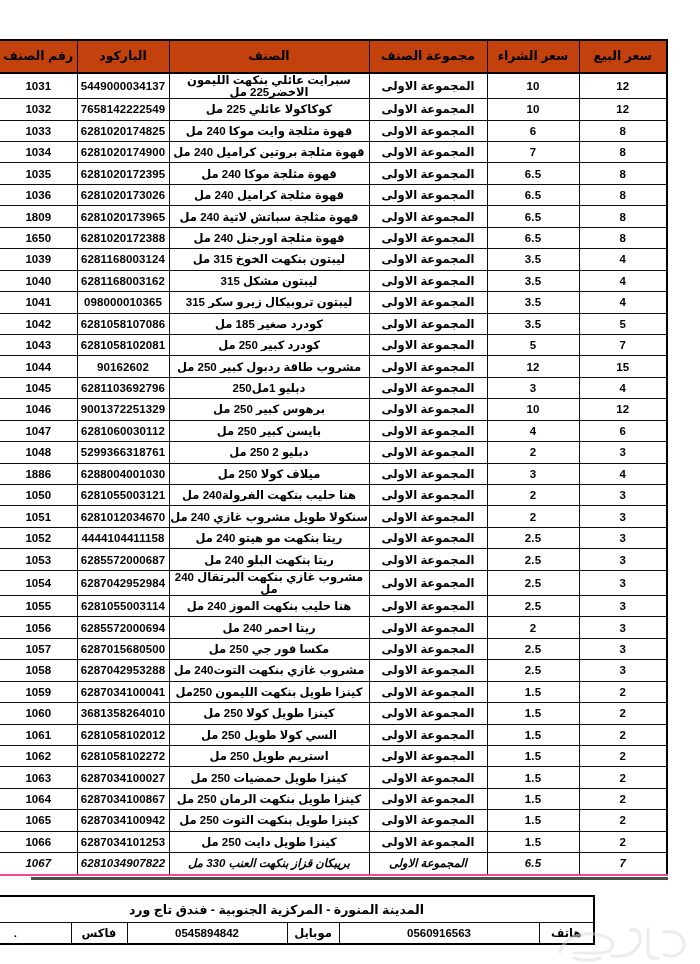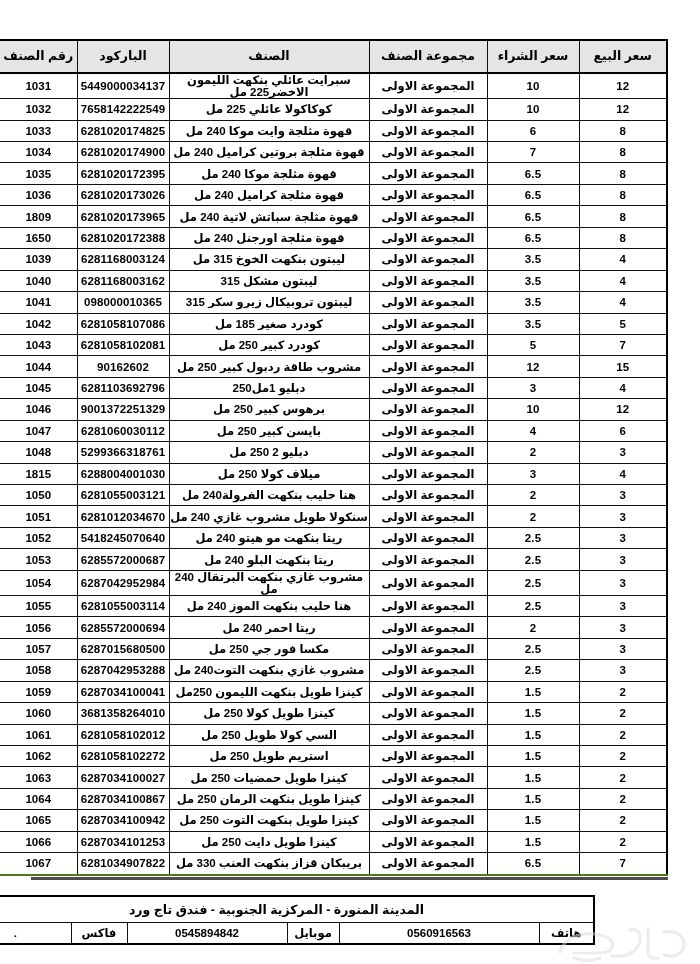--- a/index.html
+++ b/index.html
@@ -38,32 +38,33 @@
   table.items td {
     border: 1px solid #0f0f0f;
     padding: 0;
     text-align: center;
     vertical-align: middle;
     font-weight: bold;
     color: #000000;
     line-height: 1.05;
   }
   table.items thead th {
-    background: #e5e5e5;
+    background: #c2410c;
     height: 31px;
     font-size: 12.5px;
     border-bottom: 2px solid #000;
     border-top: 2px solid #000;
   }
   table.items tbody td {
     height: 20.45px;
     font-size: 11.5px;
   }
   table.items tbody tr:last-child td {
-    border-bottom: 2px solid #4d7c0f;
+    border-bottom: 2px solid #ec4899;
+    font-style: italic;
   }
 
   
   col.c-sell   { width: 88px; }
   col.c-buy    { width: 92px; }
   col.c-group  { width: 118px; }
   col.c-item   { width: 200px; }
   col.c-code   { width: 78px; }
 
   td.num, th.num { font-size: 12px; letter-spacing: 0.2px; }
@@ -303,21 +304,21 @@
             <td class="item">دبليو 2 250 مل</td>
             <td class="barcode">5299366318761</td>
             <td class="itemno">1048</td>
           </tr>
           <tr>
             <td class="num">4</td>
             <td class="num">3</td>
             <td class="group">المجموعة الاولى</td>
             <td class="item">ميلاف كولا 250 مل</td>
             <td class="barcode">6288004001030</td>
-            <td class="itemno">1815</td>
+            <td class="itemno">1886</td>
           </tr>
           <tr>
             <td class="num">3</td>
             <td class="num">2</td>
             <td class="group">المجموعة الاولى</td>
             <td class="item">هنا حليب بنكهت الفرولة240 مل</td>
             <td class="barcode">6281055003121</td>
             <td class="itemno">1050</td>
           </tr>
           <tr>
@@ -326,21 +327,21 @@
             <td class="group">المجموعة الاولى</td>
             <td class="item">سنكولا طويل مشروب غازي 240 مل</td>
             <td class="barcode">6281012034670</td>
             <td class="itemno">1051</td>
           </tr>
           <tr>
             <td class="num">3</td>
             <td class="num">2.5</td>
             <td class="group">المجموعة الاولى</td>
             <td class="item">ريتا بنكهت مو هيتو 240 مل</td>
-            <td class="barcode">5418245070640</td>
+            <td class="barcode">4444104411158</td>
             <td class="itemno">1052</td>
           </tr>
           <tr>
             <td class="num">3</td>
             <td class="num">2.5</td>
             <td class="group">المجموعة الاولى</td>
             <td class="item">ريتا بنكهت البلو 240 مل</td>
             <td class="barcode">6285572000687</td>
             <td class="itemno">1053</td>
           </tr>

